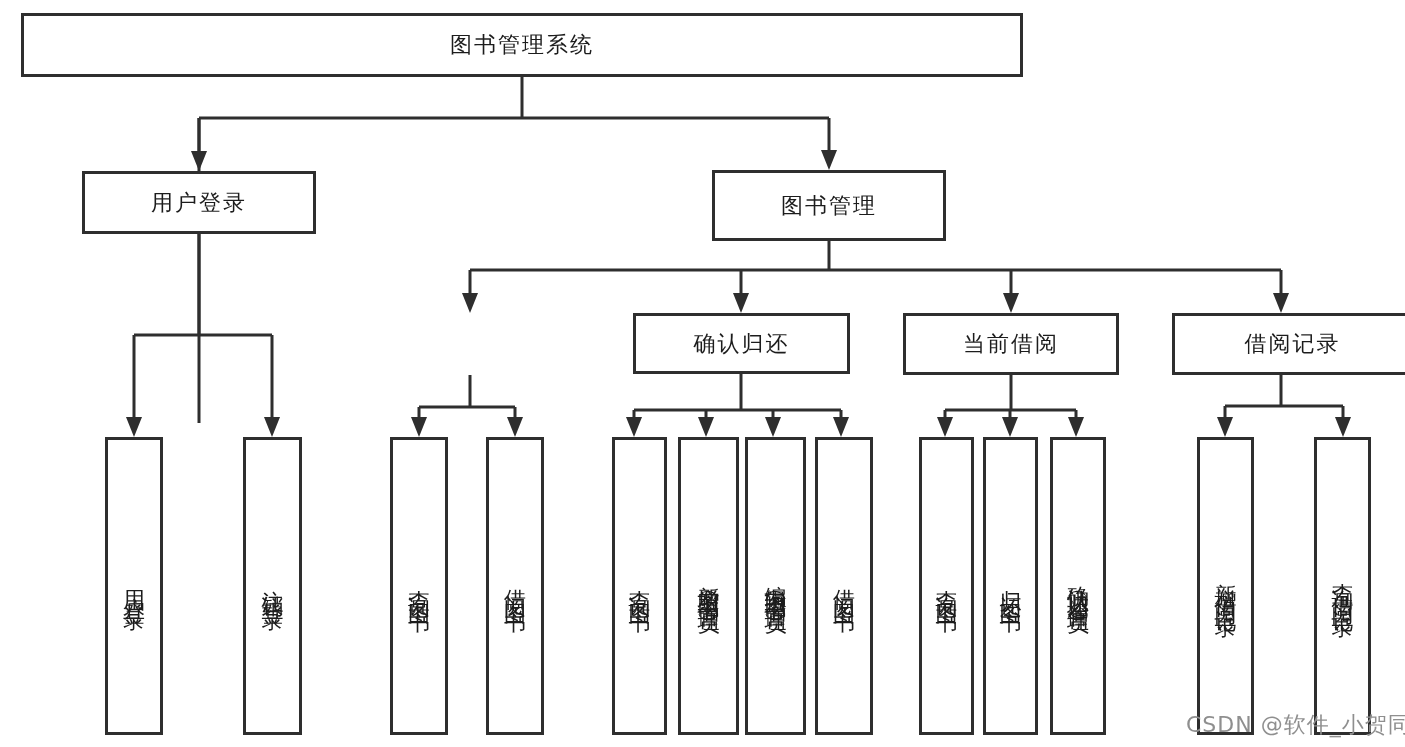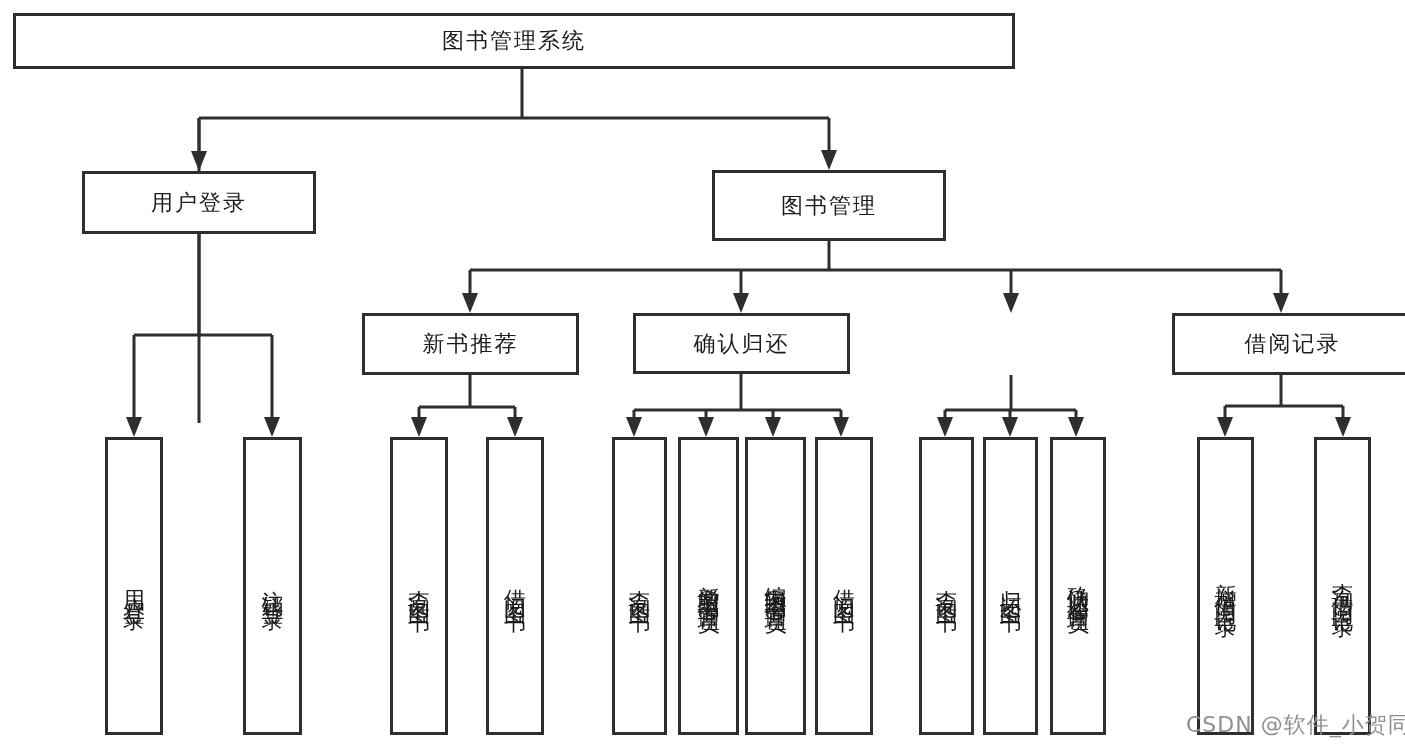--- a/index.html
+++ b/index.html
@@ -100,36 +100,36 @@
       <polygon points="765,417 781,417 773,437"></polygon>
       <polygon points="833,417 849,417 841,437"></polygon>
       <polygon points="937,417 953,417 945,437"></polygon>
       <polygon points="1002,417 1018,417 1010,437"></polygon>
       <polygon points="1068,417 1084,417 1076,437"></polygon>
       <polygon points="1217,417 1233,417 1225,437"></polygon>
       <polygon points="1335,417 1351,417 1343,437"></polygon>
     </g>
   </svg>
 
-  <div class="node node-h" style="left:13px; top:13px; width:1002px; height:56px;">
+  <div class="node node-h" style="left:21px; top:13px; width:1002px; height:64px;">
     <span class="label">图书管理系统</span>
   </div>
 
   <div class="node node-h" style="left:82px; top:171px; width:234px; height:63px;">
     <span class="label">用户登录</span>
   </div>
   <div class="node node-h" style="left:712px; top:170px; width:234px; height:71px;">
     <span class="label">图书管理</span>
   </div>
 
-  <div class="node node-h" style="left:362px; top:313px; width:217px; height:62px;">
-    <span class="label">新书推荐</span>
-  </div>
   <div class="node node-h" style="left:633px; top:313px; width:217px; height:61px;">
     <span class="label">确认归还</span>
+  </div>
+  <div class="node node-h" style="left:903px; top:313px; width:216px; height:62px;">
+    <span class="label">当前借阅</span>
   </div>
   <div class="node node-h" style="left:1172px; top:313px; width:241px; height:62px;">
     <span class="label">借阅记录</span>
   </div>
 
   <div class="node node-v" style="left:105px; top:437px; width:58px; height:298px;">
     <span class="label">用户登录</span>
   </div>
   <div class="node node-v" style="left:243px; top:437px; width:59px; height:298px;">
     <span class="label">注销登录</span>

